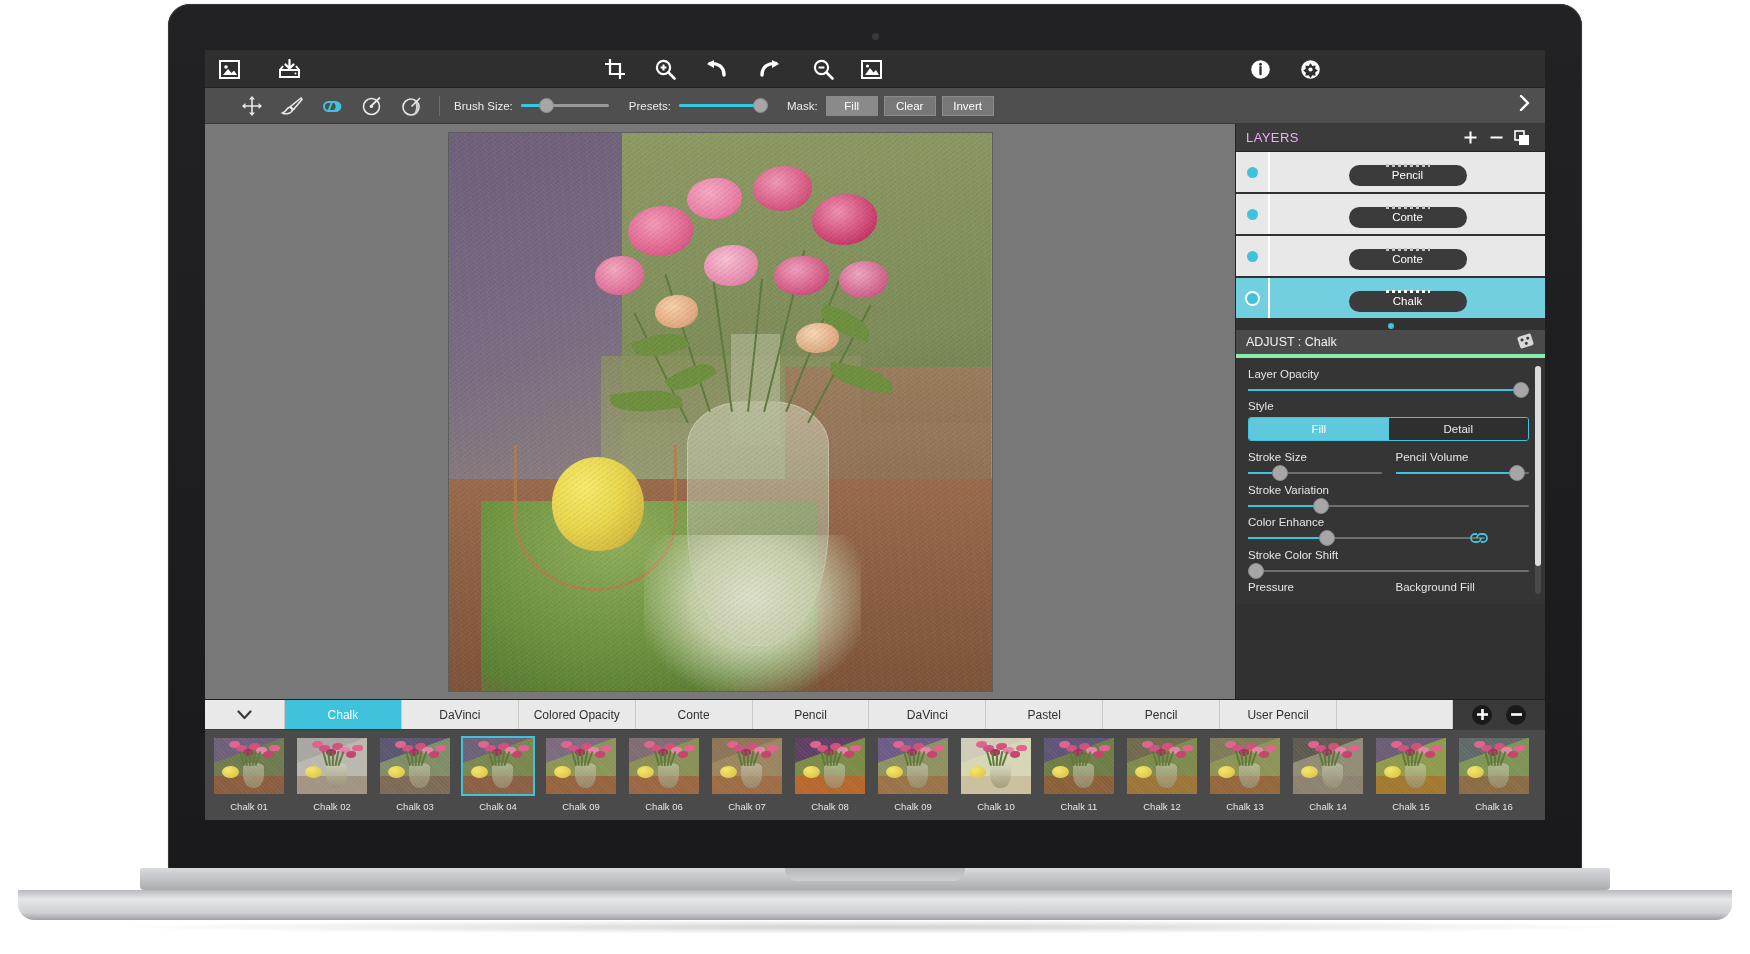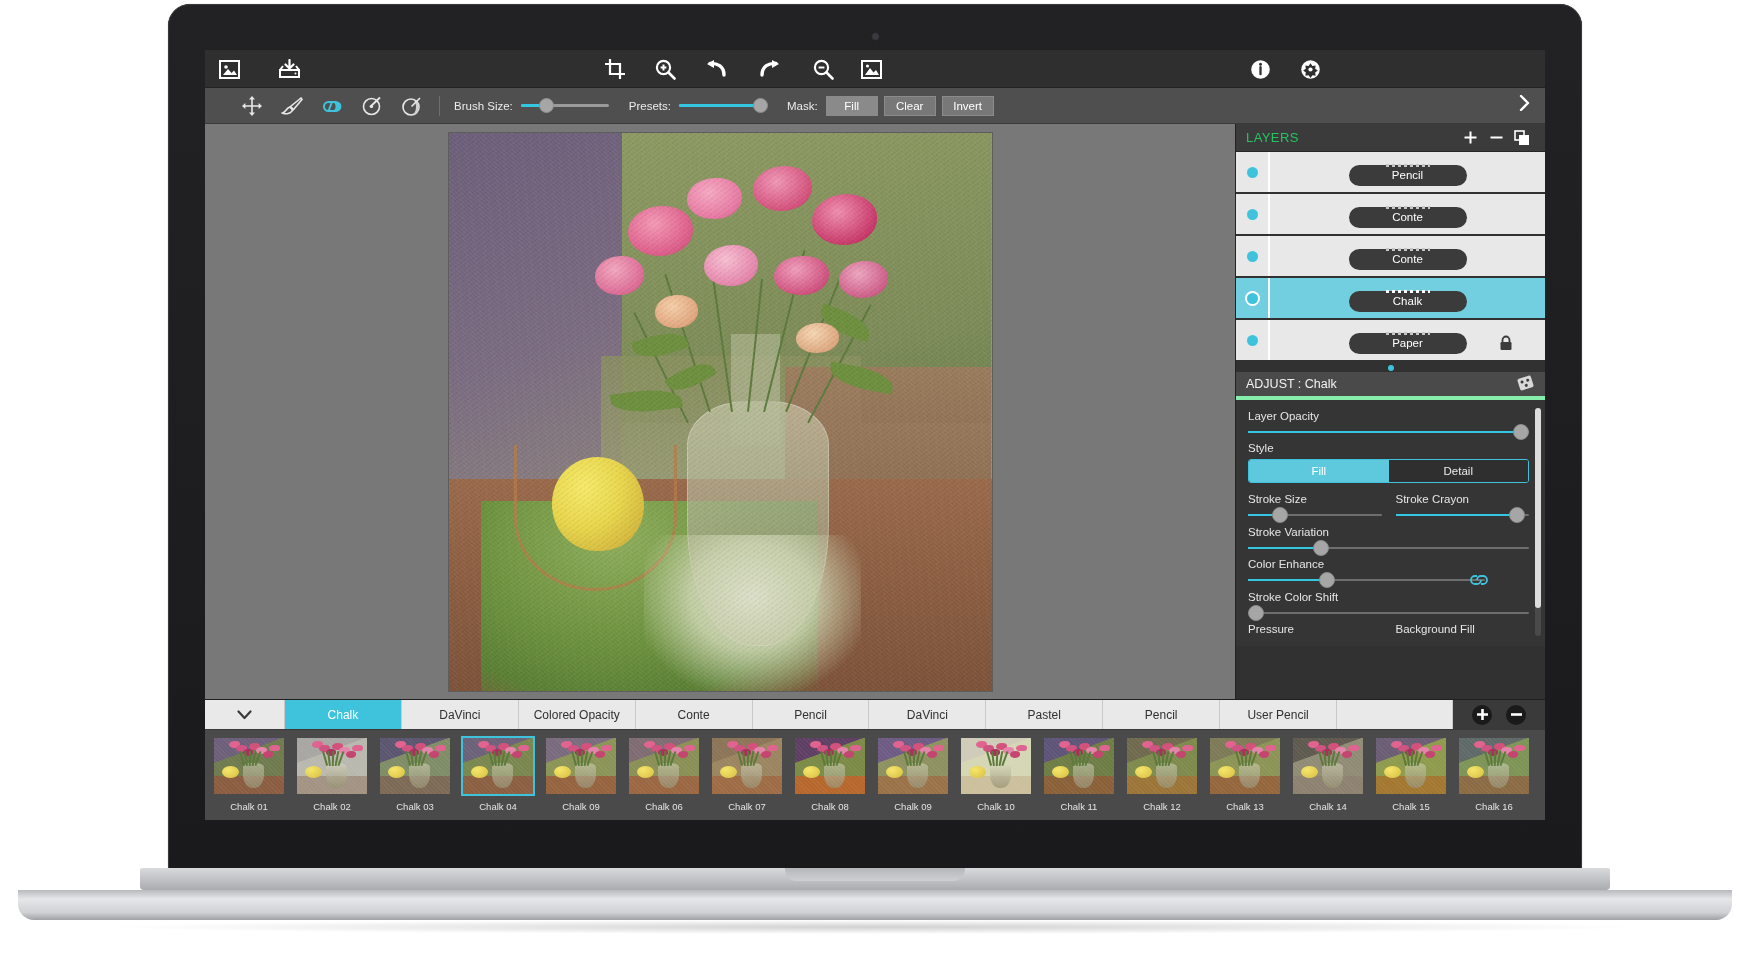--- a/index.html
+++ b/index.html
@@ -191,21 +191,21 @@
     position: absolute; right: 0; top: 0;
     width: 310px; height: 575px;
     background: #313131;
     border-left: 1px solid #232323;
   }
   #layers-header {
     height: 28px; background: #3b3b3b;
     display: flex; align-items: center; padding: 0 10px;
     border-bottom: 1px solid #262626;
   }
-  #layers-title { font-size: 13px; letter-spacing: .4px; color: #22c55e; flex: 1; }
+  #layers-title { font-size: 13px; letter-spacing: .4px; color: #f0abfc; flex: 1; }
   .lyr-hdr-btn { width: 26px; height: 26px; display:flex; align-items:center; justify-content:center; cursor:pointer; }
   #layers-list { background: #313131; }
   .layer-row {
     height: 40px; display: flex; align-items: center;
     background: #e8e8e8; margin-bottom: 2px; position: relative;
   }
   .layer-row.selected { background: #72cfe0; }
   .layer-dot-cell { width: 34px; display: flex; align-items: center; justify-content: center;
      border-right: 2px solid #ffffff; height: 100%; }
   .layer-dot { width: 11px; height: 11px; border-radius: 50%; background: #3fc3dd; cursor: pointer; }
@@ -562,35 +562,20 @@
         </div>
         <div class="layer-row selected">
           <div class="layer-dot-cell">
               <span class="layer-dot"></span>
             </div>
           <div class="layer-main">
               <div class="layer-grip"></div>
             <div class="layer-pill">Chalk</div>
             </div>
         </div>
-        <div class="layer-row">
-          <div class="layer-dot-cell">
-              <span class="layer-dot"></span>
-            </div>
-          <div class="layer-main">
-              <div class="layer-grip"></div>
-            <div class="layer-pill">Paper</div>
-            <div class="layer-lock">
-              <svg width="14" height="16" viewBox="0 0 14 16">
-                  <path d="M3.5 7 V5 a3.5 3.5 0 0 1 7 0 v2" fill="none" stroke="#3b3b3b" stroke-width="1.8"></path>
-                  <rect x="1.5" y="7" width="11" height="8" rx="1.2" fill="#3b3b3b"></rect>
-                </svg>
-            </div>
-          </div>
-        </div>
       </div>
 
       <div id="adjust-divider">
         <div id="adjust-dot"></div>
       </div>
 
       <div id="adjust-header">
         <span id="adjust-title">ADJUST : Chalk</span>
         <div style="cursor:pointer">
           <svg width="19" height="18" viewBox="0 0 19 18">
@@ -623,21 +608,21 @@
 
         <div class="half-row">
           <div class="half">
             <div class="ctl-label">Stroke Size</div>
             <div class="p-track">
               <div class="p-fill" style="width:24%"></div>
                 <div class="p-knob" style="left:18%"></div>
             </div>
           </div>
           <div class="half">
-            <div class="ctl-label">Stroke Crayon</div>
+            <div class="ctl-label">Pencil Volume</div>
             <div class="p-track">
               <div class="p-fill" style="width:94%"></div>
                 <div class="p-knob" style="left:85%"></div>
             </div>
           </div>
         </div>
 
         <div class="ctl-row" style="margin-top:8px">
           <div class="ctl-label">Stroke Variation</div>
           <div class="p-track">

